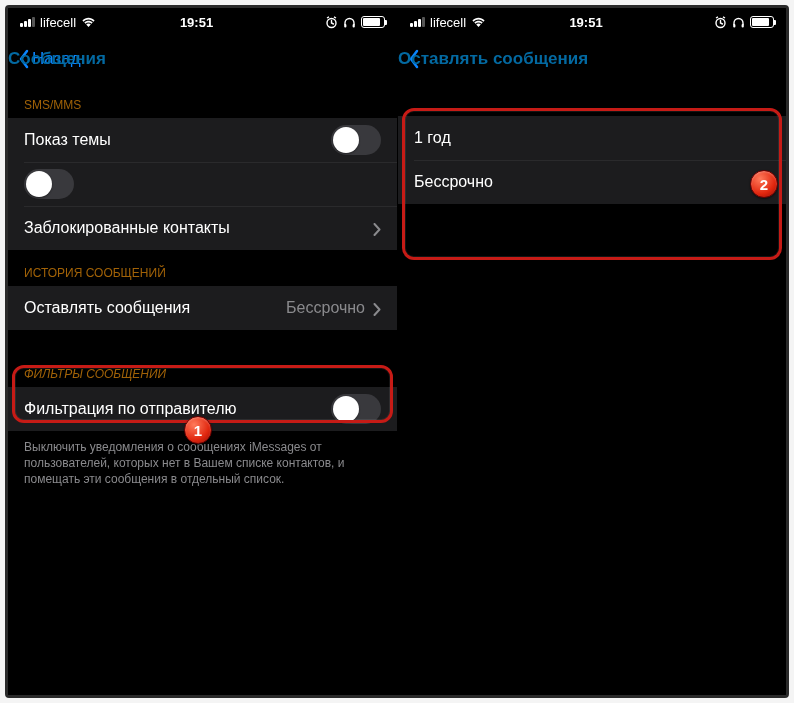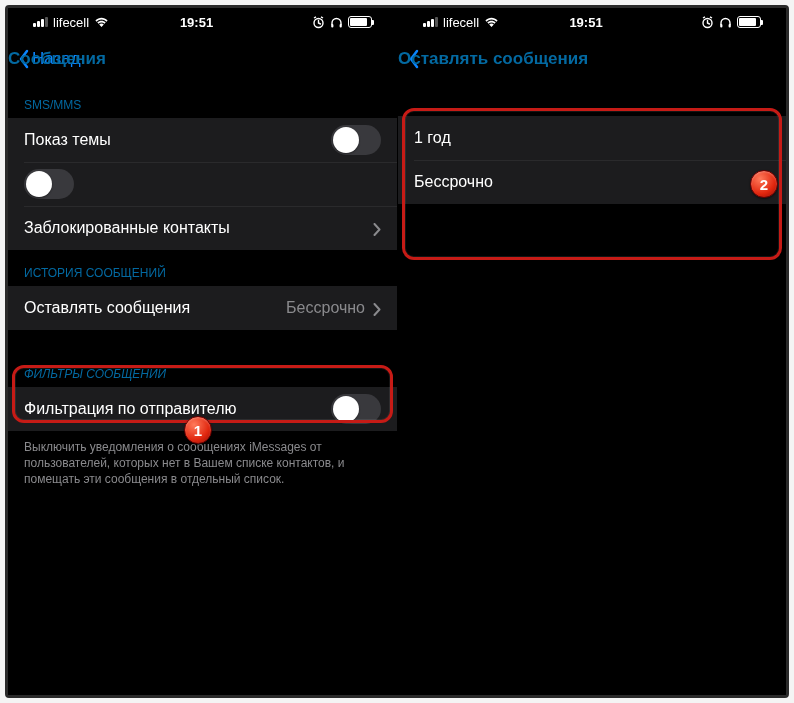--- a/index.html
+++ b/index.html
@@ -29,21 +29,21 @@
     overflow: hidden;
   }
   .screen + .screen { border-left: 1px solid #000; }
 
   
   .status {
     height: 28px;
     display: flex;
     align-items: center;
     justify-content: space-between;
-    padding: 0 25px;
+    padding: 0 12px;
     font-size: 13px;
     font-weight: 500;
     color: #fff;
   }
   .status .left, .status .right { display:flex; align-items:center; gap:5px; }
   .status .center { position:absolute; left:0; right:12px; text-align:center; font-weight:600; pointer-events:none;}
   .signal { display:inline-flex; align-items:flex-end; gap:1px; }
   .signal span { width:3px; background:#fff; display:inline-block; border-radius:1px;}
   .signal span:nth-child(1){height:4px;} .signal span:nth-child(2){height:6px;}
   .signal span:nth-child(3){height:8px;} .signal span:nth-child(4){height:10px; background:#555;}
@@ -80,21 +80,21 @@
     font-weight:600;
     color:#0369a1;
     pointer-events:none;
   }
 
   
   .scroll { position:absolute; top:74px; left:0; right:0; bottom:0; overflow:hidden; }
 
   .section-h {
     font-size: 12px;
-    color: #0369a1;
+    color: #a16207;
     padding: 16px 16px 6px 16px;
     text-transform: uppercase;
   }
   .section-foot {
     font-size: 12px;
     color: #8a8a8d;
     padding: 8px 16px 6px 16px;
     line-height: 1.35;
   }
 

